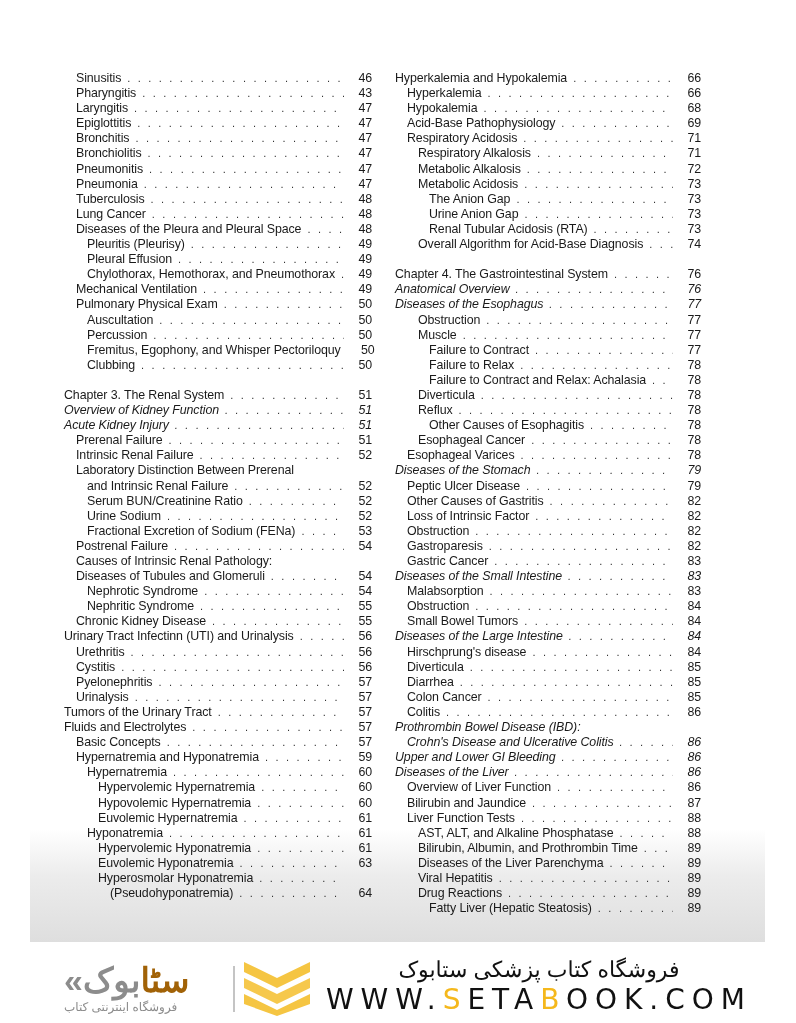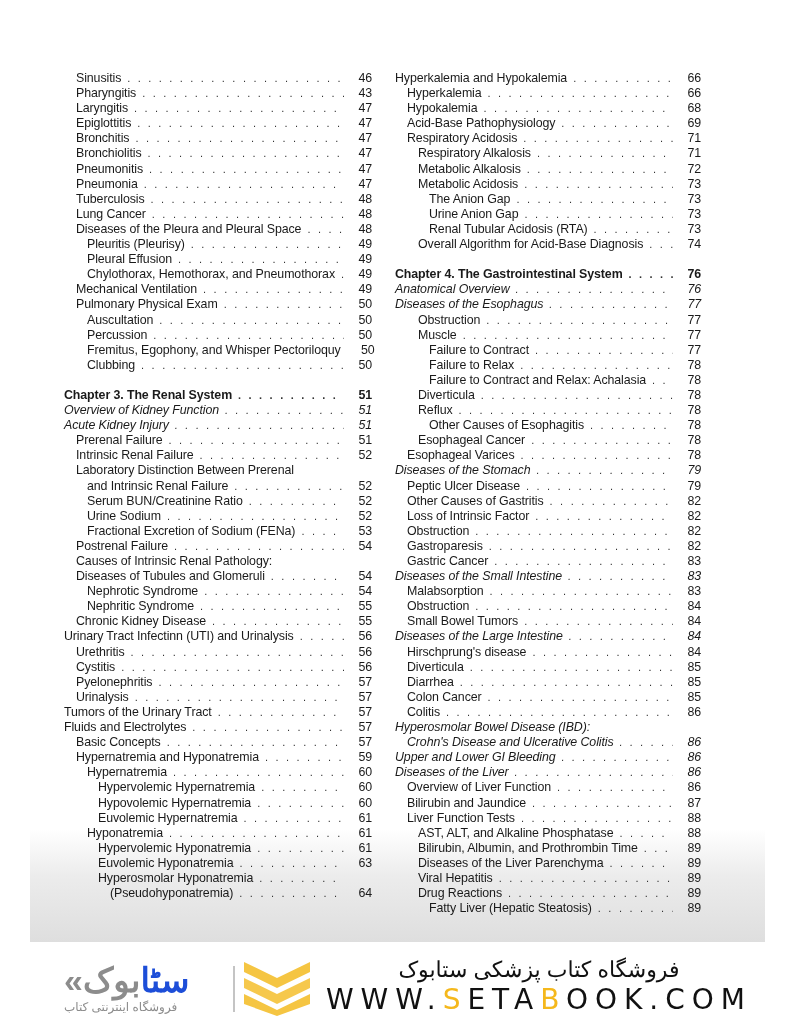--- a/index.html
+++ b/index.html
@@ -27,31 +27,31 @@
   }
   .row .dots::before { content: ". . . . . . . . . . . . . . . . . . . . . . . . . . . . . . . . . . . . . . . . . . . . . . . . . . . . . . . . . . . . . . . . . . . . . . . ."; }
   .row .dots.empty::before { content: ""; }
   .row .page-no { flex: 0 0 22px; text-align: right; }
   .row.nodots .dots::before { content: ""; }
   .lvl0 { padding-left: 0; }
   .lvl1 { padding-left: 12px; }
   .lvl2 { padding-left: 23px; }
   .lvl3 { padding-left: 34px; }
   .lvl4 { padding-left: 46px; }
-  .chapter { font-weight: bold; }
+  .chapter { font-weight: normal; }
   .italic { font-style: italic; }
   .spacer { height: 15.1px; }
 
   .footer { position: absolute; left: 0; top: 942px; width: 796px; height: 81px; background: #fff; }
   .logo { position: absolute; left: 64px; top: 960px; width: 250px; height: 60px; }
   .logo .latin-mark {
     position: absolute; left: 0; top: 0; font-size: 34px; font-weight: bold;
     color: #8c8c8c; letter-spacing: -1px; line-height: 40px;
   }
-  .logo .latin-mark .gold { color: #1d4ed8; }
+  .logo .latin-mark .gold { color: #a16207; }
   .logo .tagline { position: absolute; left: 0; top: 40px; font-size: 12px; color: #8c8c8c; direction: rtl; width: 130px; text-align: left; }
   .logo .divider { position: absolute; left: 169px; top: 6px; width: 2px; height: 46px; background: #c4c4c4; }
   .logo .chevron { position: absolute; left: 180px; top: 2px; width: 66px; height: 54px; }
   .site { position: absolute; right: 44px; top: 955px; text-align: center; }
   .site .fa-title { font-size: 22px; color: #111; direction: rtl; line-height: 30px; }
   .site .url { font-size: 28px; letter-spacing: 7px; color: #111; line-height: 30px; font-family: "DejaVu Sans", sans-serif; }
   .site .url .accent { color: #f5b81c; }
 </style>
 </head>
 <body>
@@ -537,21 +537,21 @@
       <span class="label">Colon Cancer</span>
       <span class="dots"></span>
       <span class="page-no">85</span>
     </div>
     <div class="row lvl1">
       <span class="label">Colitis</span>
       <span class="dots"></span>
       <span class="page-no">86</span>
     </div>
     <div class="row lvl0 italic nodots">
-      <span class="label">Hyperosmolar Bowel Disease (IBD):</span>
+      <span class="label">Prothrombin Bowel Disease (IBD):</span>
       <span class="dots empty"></span>
       <span class="page-no"></span>
     </div>
     <div class="row lvl1 italic">
       <span class="label">Crohn's Disease and Ulcerative Colitis</span>
       <span class="dots"></span>
       <span class="page-no">86</span>
     </div>
     <div class="row lvl0 italic">
       <span class="label">Upper and Lower GI Bleeding</span>

